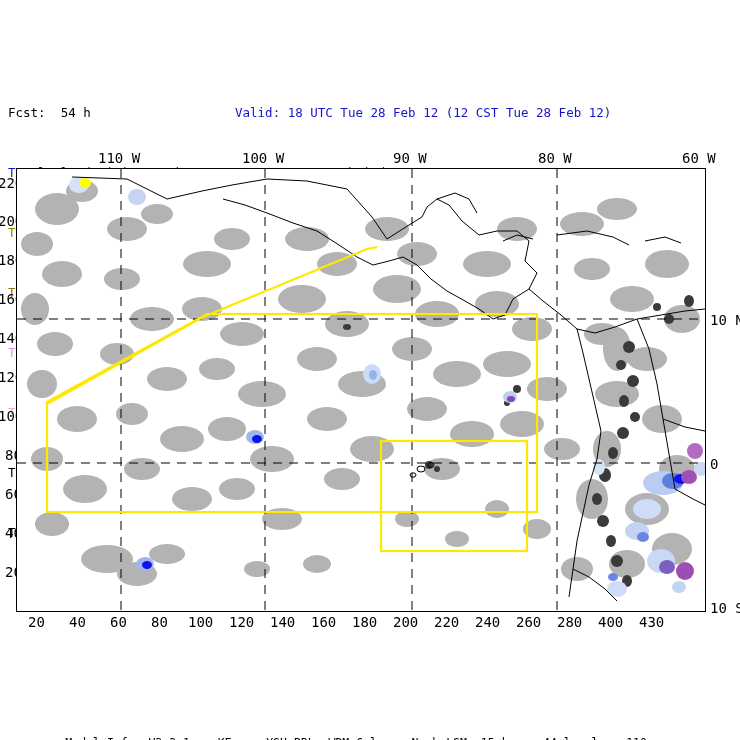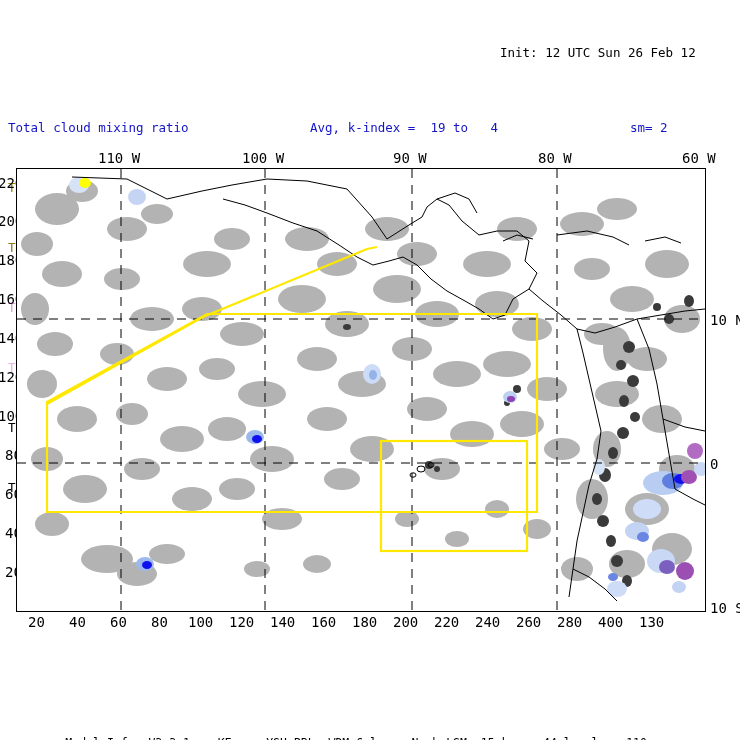--- a/index.html
+++ b/index.html
@@ -56,23 +56,26 @@
     white-space:pre;
     color:#000;
   }
 </style>
 </head>
 <body>
 
 <div class="header">
 
   <div class="hrow">
-    <span class="hcell c-black" style="left:500px;top:0;">Init: 12 UTC Sun 26 Feb 12</span>
-  </div>
-
+  </div>
+
+  <div class="hrow">
+    <span class="hcell c-black" style="left:8px;top:0;">Fcst:  54 h</span>
+    <span class="hcell c-blue" style="left:235px;top:0;">Valid: 18 UTC Tue 28 Feb 12 (12 CST Tue 28 Feb 12)</span>
+  </div>
 
   <div class="hrow">
     <span class="hcell c-blue" style="left:8px;top:0;">Total cloud mixing ratio</span>
     <span class="hcell c-blue" style="left:310px;top:0;">Avg, k-index =  19 to   4</span>
     <span class="hcell c-blue" style="left:630px;top:0;">sm= 2</span>
   </div>
 
   <div class="hrow">
     <span class="hcell c-olive" style="left:8px;top:0;">Total cloud mixing ratio</span>
     <span class="hcell c-olive" style="left:310px;top:0;">Avg, k-index =  26 to  20</span>
@@ -140,21 +143,21 @@
 <div class="axlabel tick-bottom" style="left:229px;">120</div>
 <div class="axlabel tick-bottom" style="left:270px;">140</div>
 <div class="axlabel tick-bottom" style="left:311px;">160</div>
 <div class="axlabel tick-bottom" style="left:352px;">180</div>
 <div class="axlabel tick-bottom" style="left:393px;">200</div>
 <div class="axlabel tick-bottom" style="left:434px;">220</div>
 <div class="axlabel tick-bottom" style="left:475px;">240</div>
 <div class="axlabel tick-bottom" style="left:516px;">260</div>
 <div class="axlabel tick-bottom" style="left:557px;">280</div>
 <div class="axlabel tick-bottom" style="left:598px;">400</div>
-<div class="axlabel tick-bottom" style="left:639px;">130</div>
+<div class="axlabel tick-bottom" style="left:639px;">430</div>
 
 <div class="plot">
   <svg class="map-canvas" viewBox="0 0 688 442" preserveAspectRatio="none">
 
     <g fill="#b3b3b3">
       <ellipse cx="40" cy="40" rx="22" ry="16"></ellipse>
       <ellipse cx="65" cy="22" rx="16" ry="11"></ellipse>
       <ellipse cx="20" cy="75" rx="16" ry="12"></ellipse>
       <ellipse cx="45" cy="105" rx="20" ry="13"></ellipse>
       <ellipse cx="18" cy="140" rx="14" ry="16"></ellipse>

